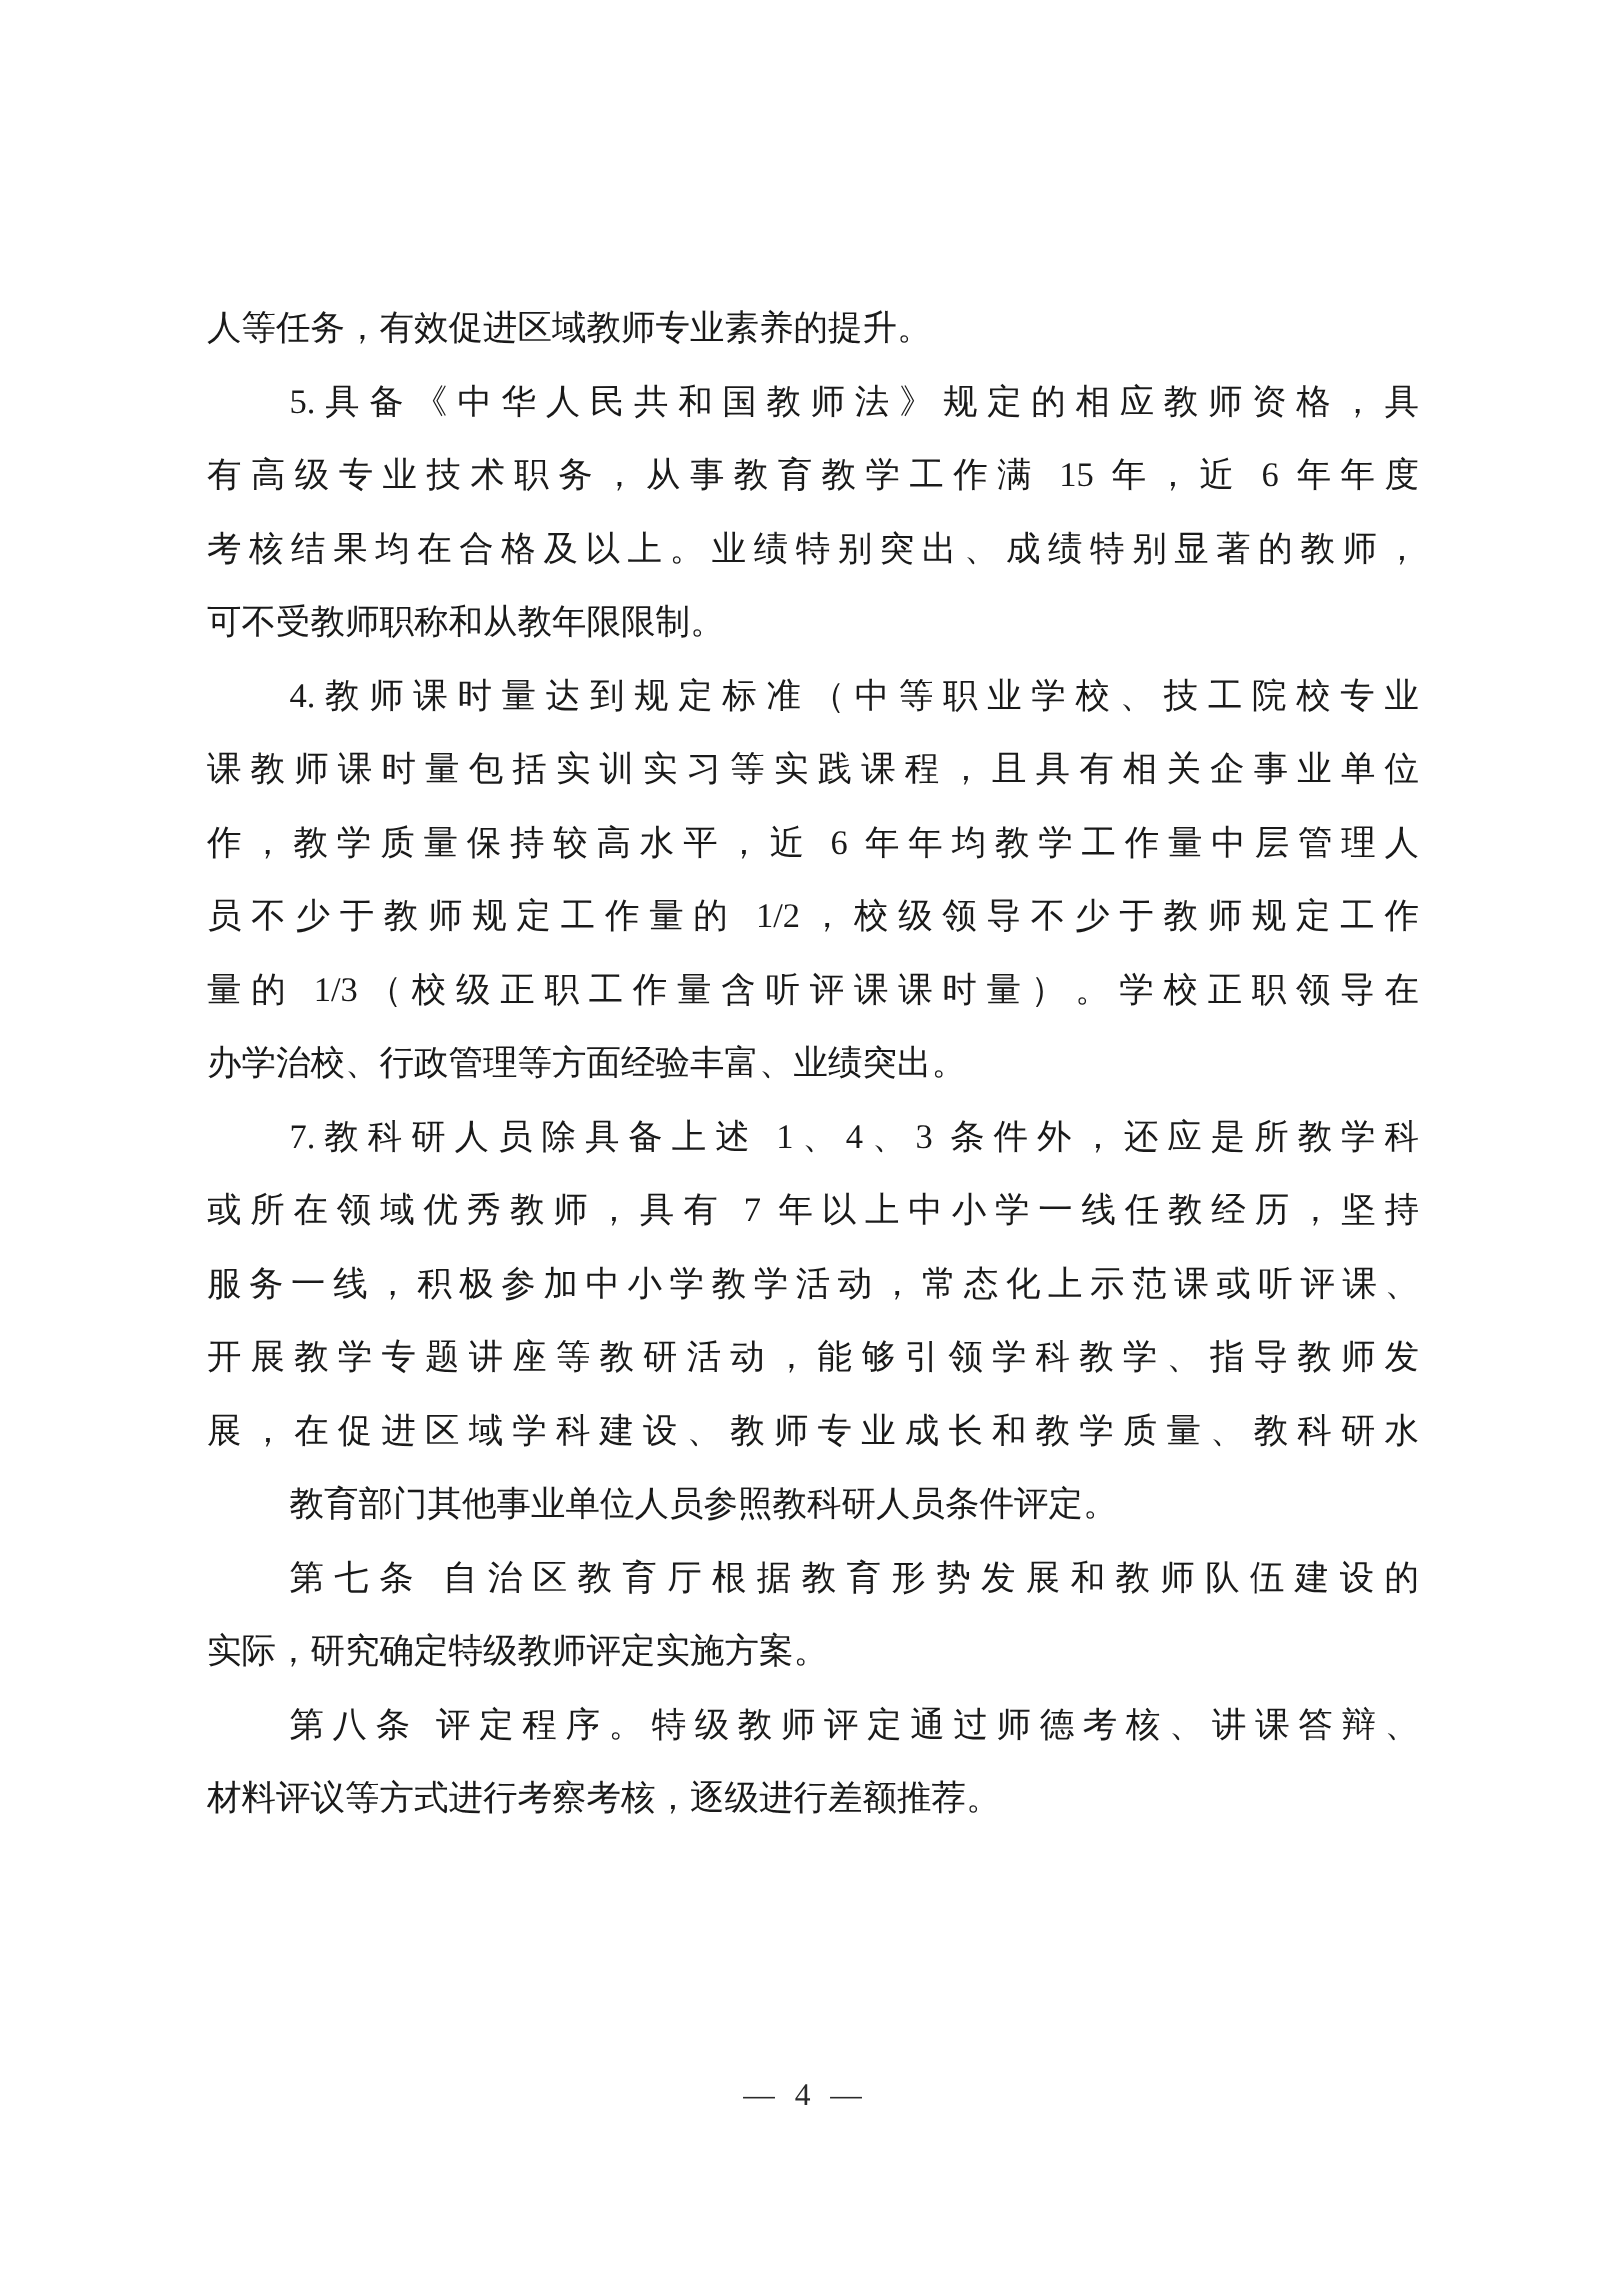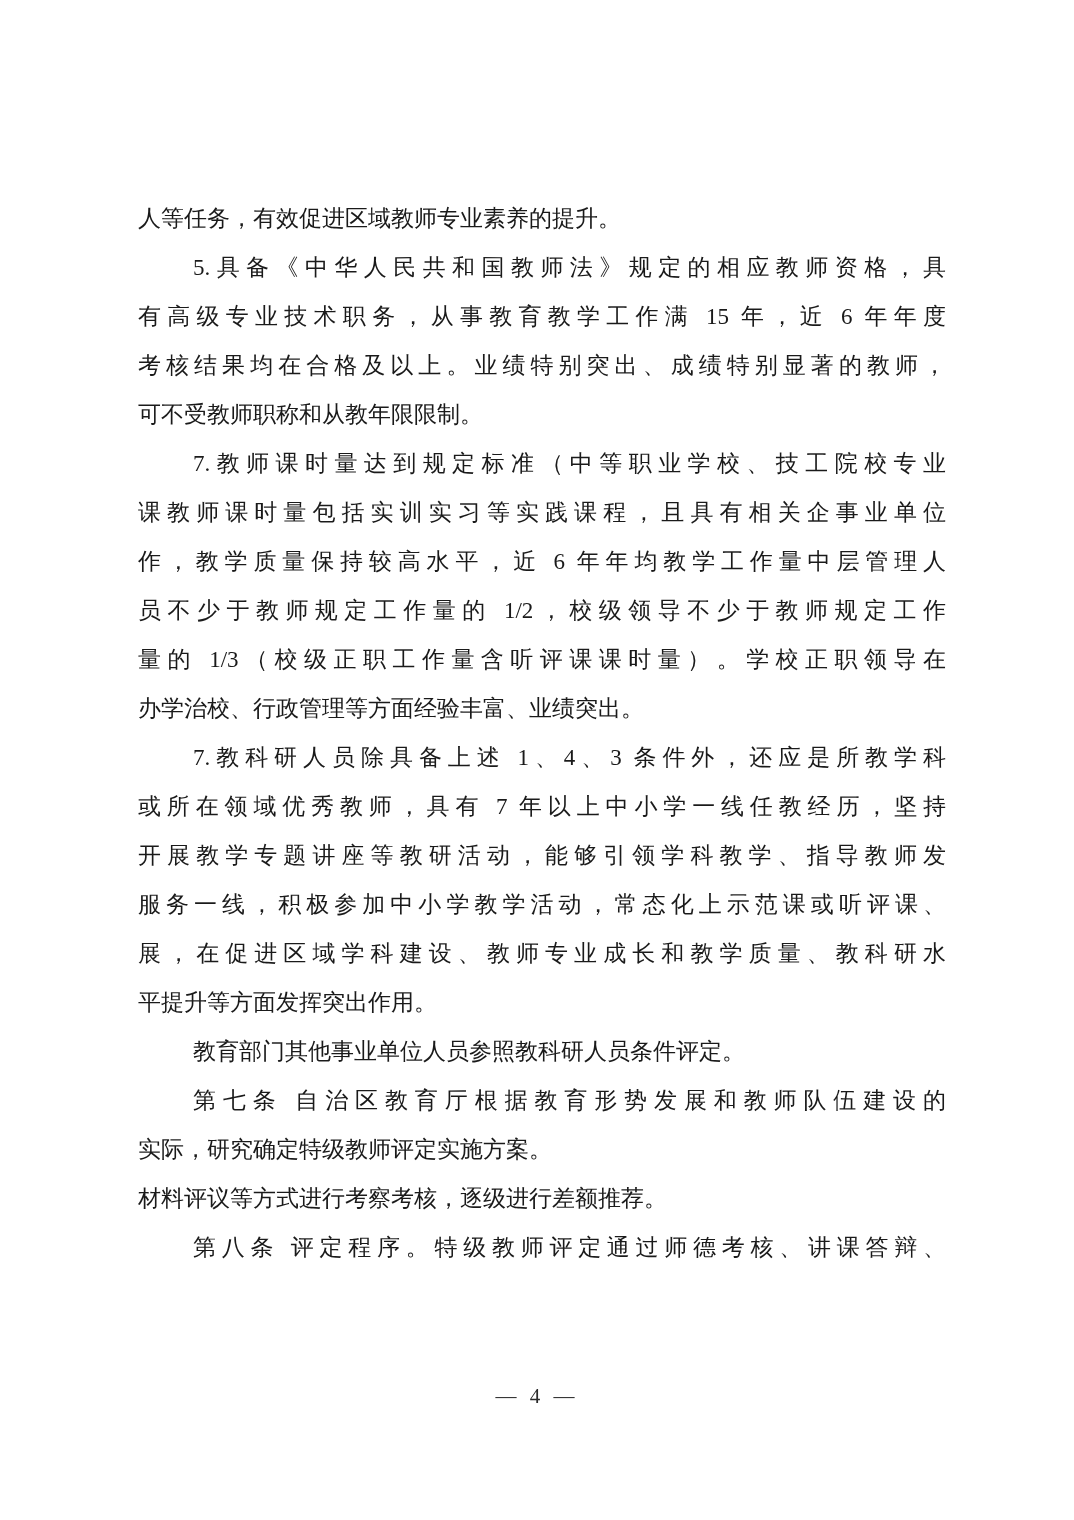--- a/index.html
+++ b/index.html
@@ -55,34 +55,33 @@
 </head>
 <body>
 
 <div class="page">
   <div class="text-block">
       <p class="line para-last">人等任务，有效促进区域教师专业素养的提升。</p>
       <p class="line indent">5.具备《中华人民共和国教师法》规定的相应教师资格，具</p>
       <p class="line">有高级专业技术职务，从事教育教学工作满 15 年，近 6 年年度</p>
       <p class="line">考核结果均在合格及以上。业绩特别突出、成绩特别显著的教师，</p>
       <p class="line para-last">可不受教师职称和从教年限限制。</p>
-      <p class="line indent">7.教师课时量达到规定标准（中等职业学校、技工院校专业</p>
+      <p class="line indent">4.教师课时量达到规定标准（中等职业学校、技工院校专业</p>
       <p class="line">课教师课时量包括实训实习等实践课程，且具有相关企事业单位</p>
       <p class="line">作，教学质量保持较高水平，近 6 年年均教学工作量中层管理人</p>
       <p class="line">员不少于教师规定工作量的 1/2，校级领导不少于教师规定工作</p>
       <p class="line">量的 1/3（校级正职工作量含听评课课时量）。学校正职领导在</p>
       <p class="line para-last">办学治校、行政管理等方面经验丰富、业绩突出。</p>
       <p class="line indent">7.教科研人员除具备上述 1、4、3 条件外，还应是所教学科</p>
       <p class="line">或所在领域优秀教师，具有 7 年以上中小学一线任教经历，坚持</p>
+      <p class="line">服务一线，积极参加中小学教学活动，常态化上示范课或听评课、</p>
       <p class="line">开展教学专题讲座等教研活动，能够引领学科教学、指导教师发</p>
-      <p class="line">服务一线，积极参加中小学教学活动，常态化上示范课或听评课、</p>
       <p class="line">展，在促进区域学科建设、教师专业成长和教学质量、教科研水</p>
-      <p class="line para-last">平提升等方面发挥突出作用。</p>
       <p class="line indent para-last">教育部门其他事业单位人员参照教科研人员条件评定。</p>
       <p class="line indent"><b class="article">第七条</b> 自治区教育厅根据教育形势发展和教师队伍建设的</p>
       <p class="line para-last">实际，研究确定特级教师评定实施方案。</p>
+      <p class="line indent"><b class="article">第八条</b> 评定程序。特级教师评定通过师德考核、讲课答辩、</p>
       <p class="line para-last">材料评议等方式进行考察考核，逐级进行差额推荐。</p>
-      <p class="line indent"><b class="article">第八条</b> 评定程序。特级教师评定通过师德考核、讲课答辩、</p>
     </div>
   <div class="footer">
     <span class="page-number">— 4 —</span>
   </div>
 </div>
 
 </body></html>

